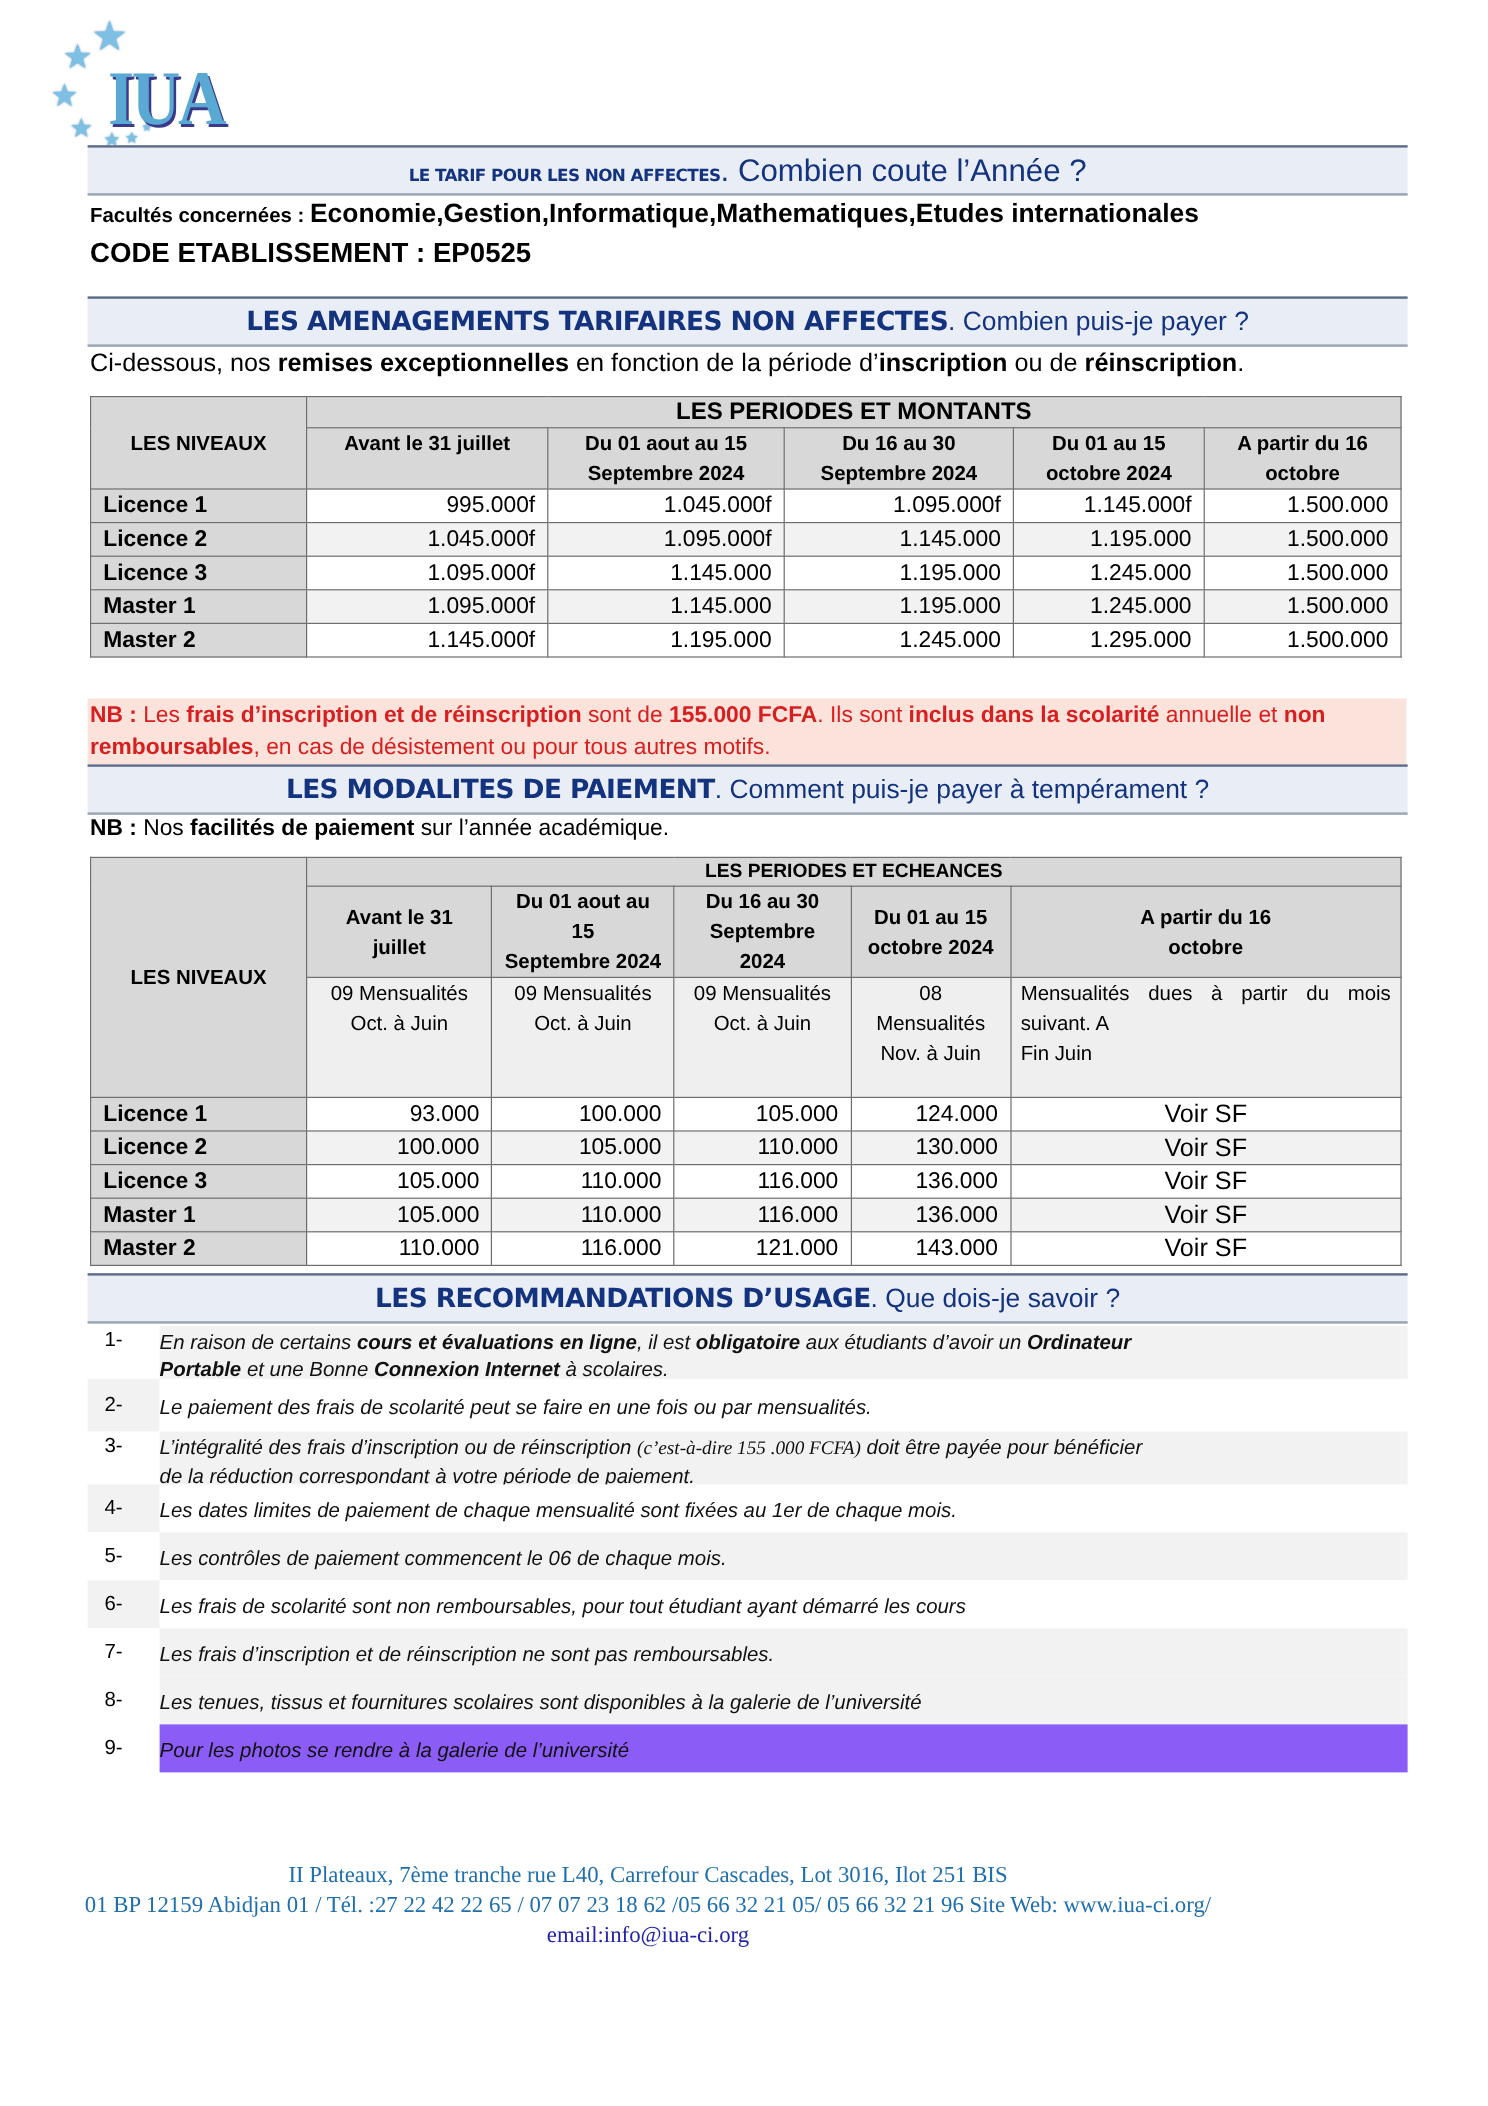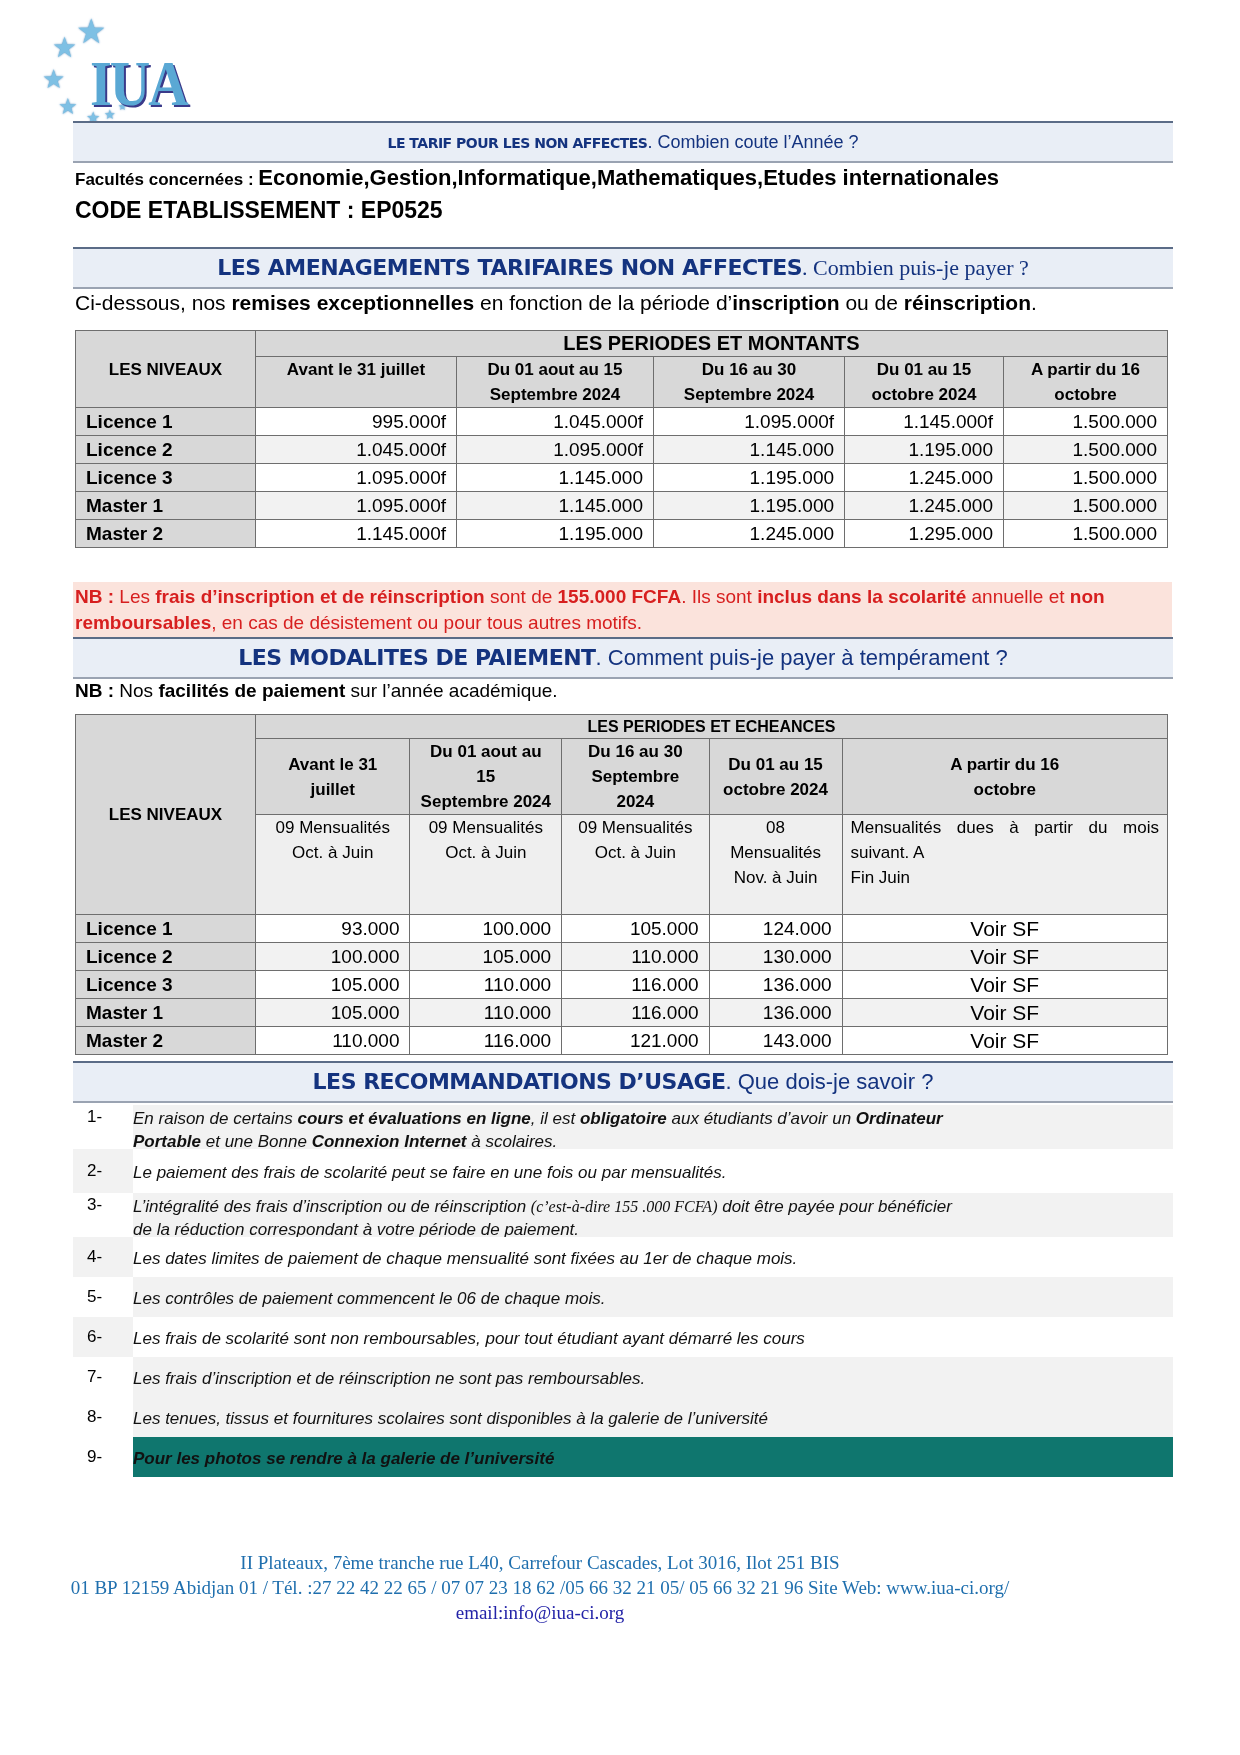--- a/index.html
+++ b/index.html
@@ -36,29 +36,29 @@
   <span class="star" style="left:10px;top:20px;font-size:28px;">★</span>
   <span class="star" style="left:0;top:52px;font-size:26px;">★</span>
   <span class="star" style="left:16px;top:82px;font-size:22px;">★</span>
   <span class="star" style="left:44px;top:96px;font-size:16px;">★</span>
   <span class="star" style="left:62px;top:94px;font-size:13px;">★</span>
   <span class="star" style="left:76px;top:88px;font-size:10px;">★</span>
   <span class="txt">IUA</span>
 </div>
 
 <div class="band" style="top:121px;height:38px;line-height:38px;">
-  <span class="b" style="font-size:14px;">LE TARIF POUR LES NON  AFFECTES</span><span class="n" style="font-size:18px;">. Combien coute l’Année ?</span>
+  <span class="b" style="font-size:14px;">LE TARIF POUR LES NON  AFFECTES</span><span class="n" style="font-size:26px;">. Combien coute l’Année ?</span>
 </div>
 <div class="line" style="top:165px;font-size:22px;">
   <span style="font-size:17px;font-weight:bold;">Facultés concernées : </span><span style="font-weight:bold;">Economie,Gestion,Informatique,Mathematiques,Etudes internationales</span>
 </div>
 <div class="line" style="top:197px;font-size:23px;font-weight:bold;">CODE ETABLISSEMENT : EP0525</div>
 
 <div class="band" style="top:247px;height:38px;line-height:38px;">
-  <span class="b" style="font-size:22px;">LES AMENAGEMENTS TARIFAIRES NON AFFECTES</span><span class="n" style="font-size:22px;font-family:Liberation Serif, serif;">. Combien puis-je payer ?</span>
+  <span class="b" style="font-size:22px;">LES AMENAGEMENTS TARIFAIRES NON AFFECTES</span><span class="n" style="font-size:22px;">. Combien puis-je payer ?</span>
 </div>
 <div class="line" style="top:291px;font-size:21px;">
   <span>Ci-dessous, nos </span><b>remises exceptionnelles</b><span> en fonction de la période d’</span><b>inscription</b><span> ou de </span><b>réinscription</b><span>.</span>
 </div>
 
 <table style="top:330px;">
   <colgroup>
       <col style="width:180px">
       <col>
       <col>
@@ -239,21 +239,21 @@
   <div class="row" style="height:40px;">
     <div class="num" style="padding-top:10px;height:40px;">7-</div>
     <div class="txt" style="background:#f2f2f2;padding-top:10px;height:30px;">Les frais d’inscription et de réinscription ne sont pas remboursables.</div>
   </div>
   <div class="row" style="height:40px;">
     <div class="num" style="padding-top:10px;height:40px;">8-</div>
     <div class="txt" style="background:#f2f2f2;padding-top:10px;height:30px;">Les tenues, tissus et fournitures scolaires  sont disponibles à la galerie de l’université</div>
   </div>
   <div class="row" style="height:40px;">
     <div class="num" style="padding-top:10px;height:40px;">9-</div>
-    <div class="txt" style="background:#0f766e;padding-top:10px;height:30px;font-weight:bold;">Pour les photos se rendre à la galerie de l’université</div>
+    <div class="txt" style="background:#8b5cf6;padding-top:10px;height:30px;">Pour les photos se rendre à la galerie de l’université</div>
   </div>
 </div>
 
 <div class="footer" style="top:1552px;">II Plateaux, 7ème tranche rue L40, Carrefour Cascades, Lot 3016, Ilot 251 BIS</div>
 <div class="footer" style="top:1577px;">
   <span>01 BP 12159 Abidjan 01 / Tél. :27  22 42 22 65 / 07 07 23 18 62 /05 66 32 21 05/ 05 66 32 21 96  Site Web: </span><a>www.iua-ci.org/</a>
 </div>
 <div class="footer" style="top:1602px;color:#2323a8;">email:info@iua-ci.org</div>
 
 </body></html>

